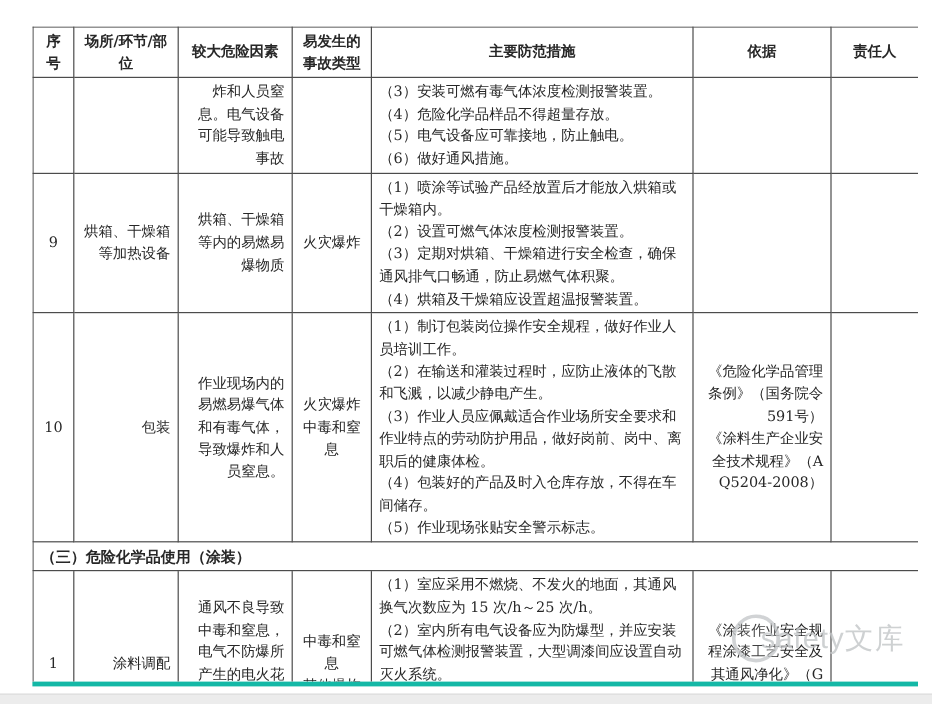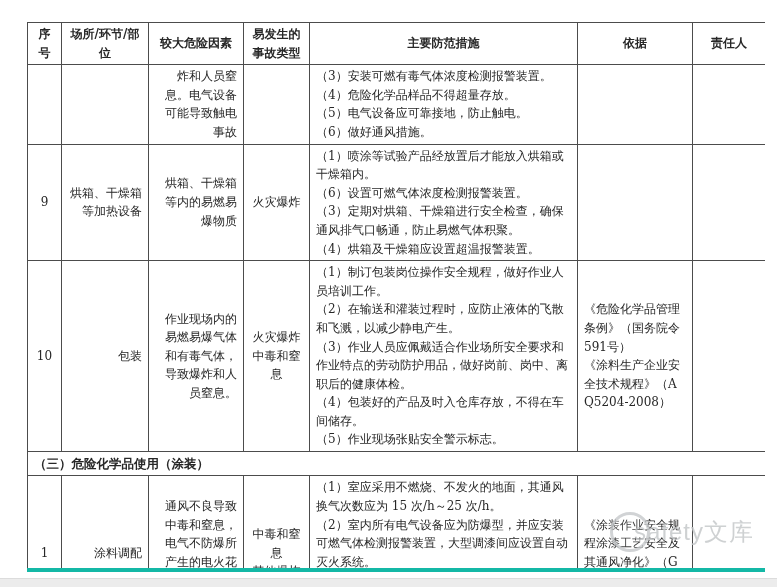--- a/index.html
+++ b/index.html
@@ -38,21 +38,21 @@
   tr.h-r8{height:67px;}
   tr.h-r9{height:97px;}
   tr.h-r10{height:163px;}
   tr.h-sec{height:18px;}
   tr.h-r1{height:117px;}
   td.c-num{text-align:center;vertical-align:middle;}
   td.c-place{text-align:right;vertical-align:middle;padding:2px 5px;}
   td.c-hazard{text-align:right;vertical-align:middle;padding:2px 7px;font-family:Liberation Serif, serif;}
   td.c-acc{text-align:center;vertical-align:middle;white-space:pre-line;padding:2px 2px;}
   td.c-measures{text-align:left;vertical-align:top;white-space:pre-line;padding:3px 7px 3px 8px;}
-  td.c-basis{text-align:left;vertical-align:middle;white-space:pre-line;padding:2px 7px;}
+  td.c-basis{text-align:right;vertical-align:middle;white-space:pre-line;padding:2px 7px;}
   td.c-resp{vertical-align:middle;}
   td.c-section{
     text-align:left;font-weight:bold;vertical-align:middle;
     padding:1px 8px;font-size:12.5px;margin-left:12px;
   }
   .watermark{
     position:absolute;left:610px;top:512px;
     display:flex;align-items:center;
     z-index:6;pointer-events:none;
     opacity:0.8;
@@ -115,21 +115,21 @@
         <td class="c-basis"></td>
         <td class="c-resp"></td>
       </tr>
 
       <tr class="h-r9">
         <td class="c-num">9</td>
         <td class="c-place">烘箱、干燥箱等加热设备</td>
         <td class="c-hazard">烘箱、干燥箱等内的易燃易爆物质</td>
         <td class="c-acc">火灾爆炸</td>
         <td class="c-measures">（1）喷涂等试验产品经放置后才能放入烘箱或干燥箱内。
-（6）设置可燃气体浓度检测报警装置。
+（2）设置可燃气体浓度检测报警装置。
 （3）定期对烘箱、干燥箱进行安全检查，确保通风排气口畅通，防止易燃气体积聚。
 （4）烘箱及干燥箱应设置超温报警装置。</td>
         <td class="c-basis"></td>
         <td class="c-resp"></td>
       </tr>
 
       <tr class="h-r10">
         <td class="c-num">10</td>
         <td class="c-place">包装</td>
         <td class="c-hazard">作业现场内的易燃易爆气体和有毒气体，导致爆炸和人员窒息。</td>

